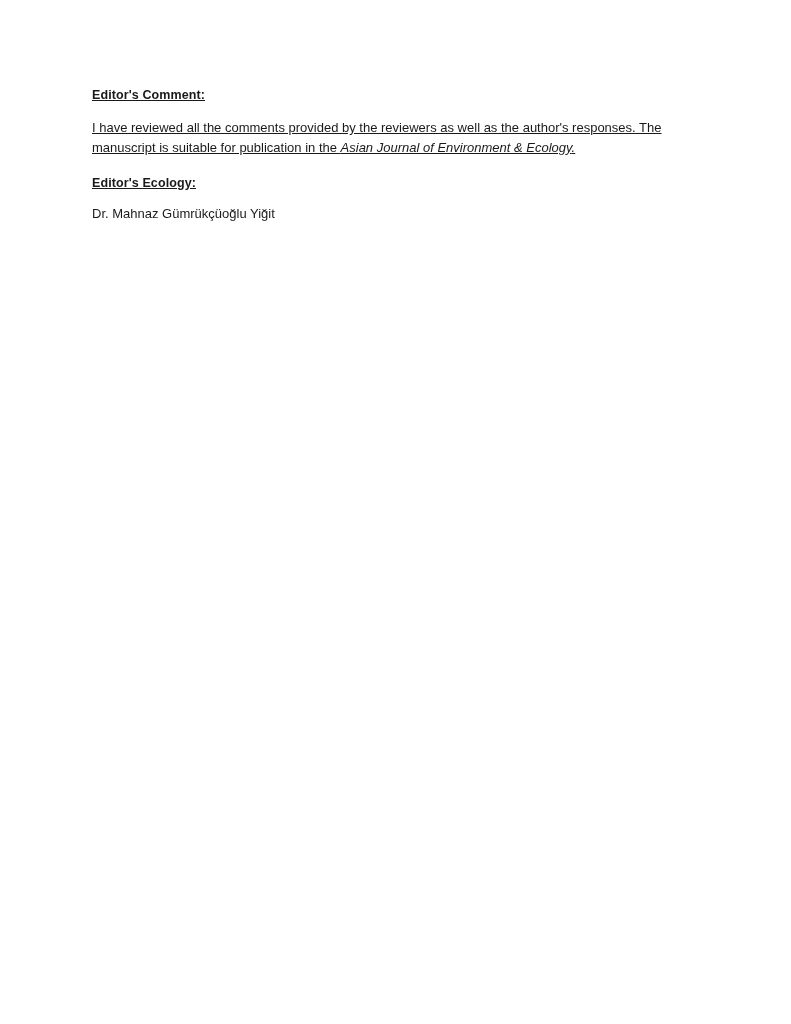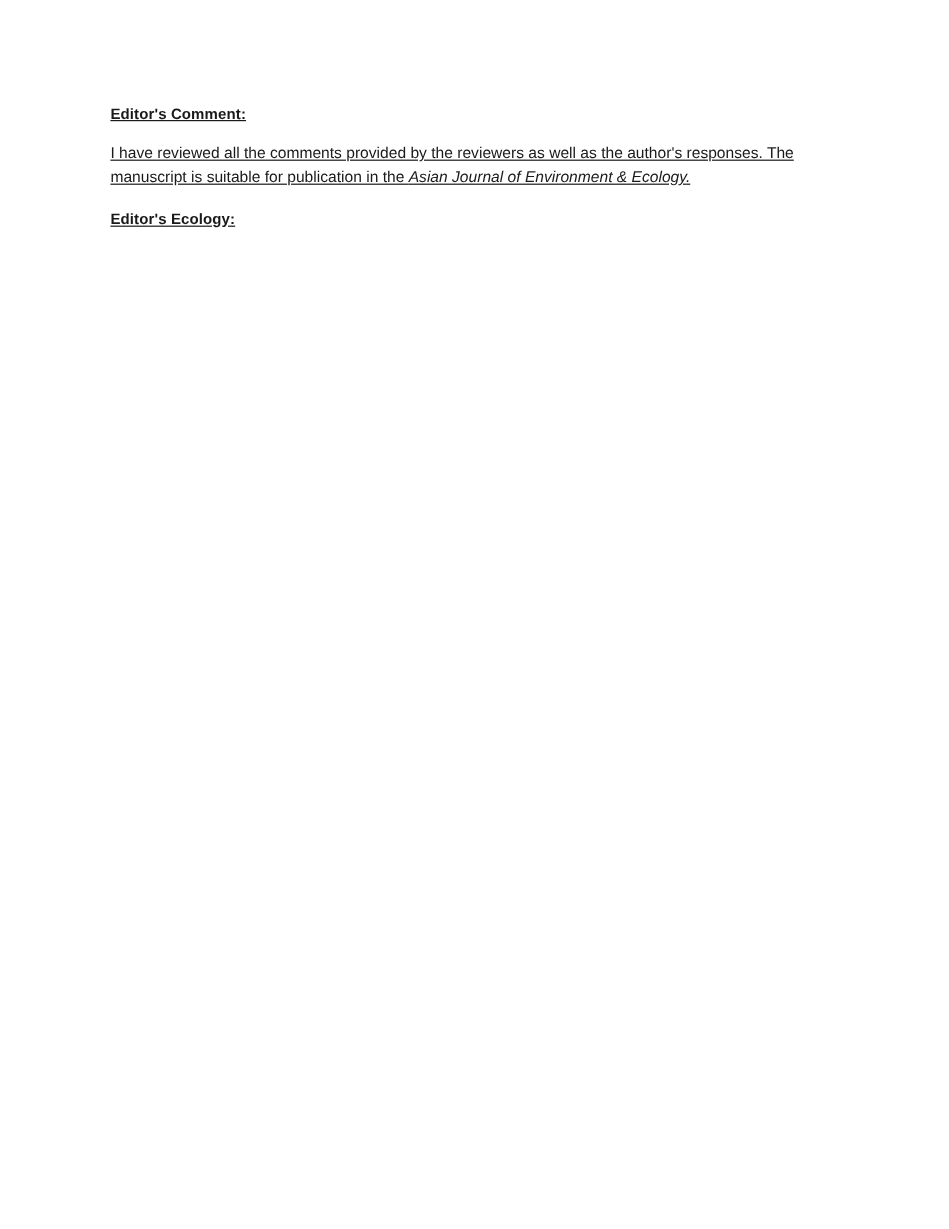--- a/index.html
+++ b/index.html
@@ -63,15 +63,16 @@
     <div class="gap-after-heading"></div>
 
     <p class="para"><span>I have reviewed all the comments provided by the reviewers as well as the author's responses. The manuscript is suitable for publication in the </span><span class="italic">Asian Journal of Environment &amp; Ecology</span><span class="italic">.</span></p>
 
     <div class="gap-after-para"></div>
 
     <h2 class="section-heading">Editor's Ecology:</h2>
 
     <div class="gap-small"></div>
 
+    <p class="details-line">Dr. Mahnaz Gümrükçüoğlu Yiğit</p>
 
   </div>
 </div>
 
 </body></html>

